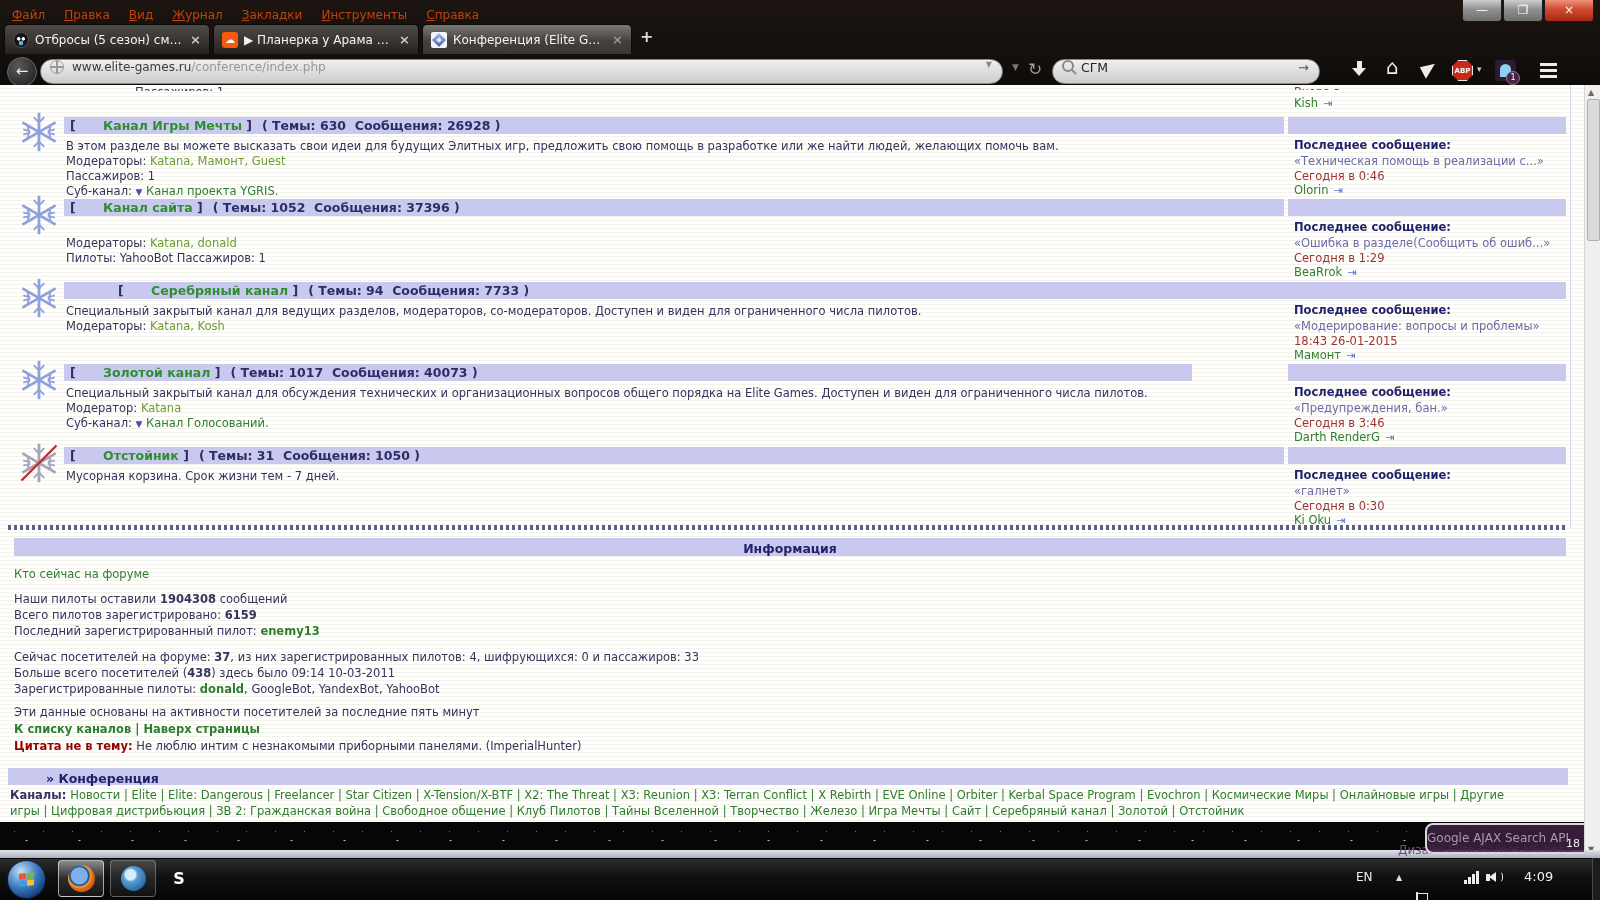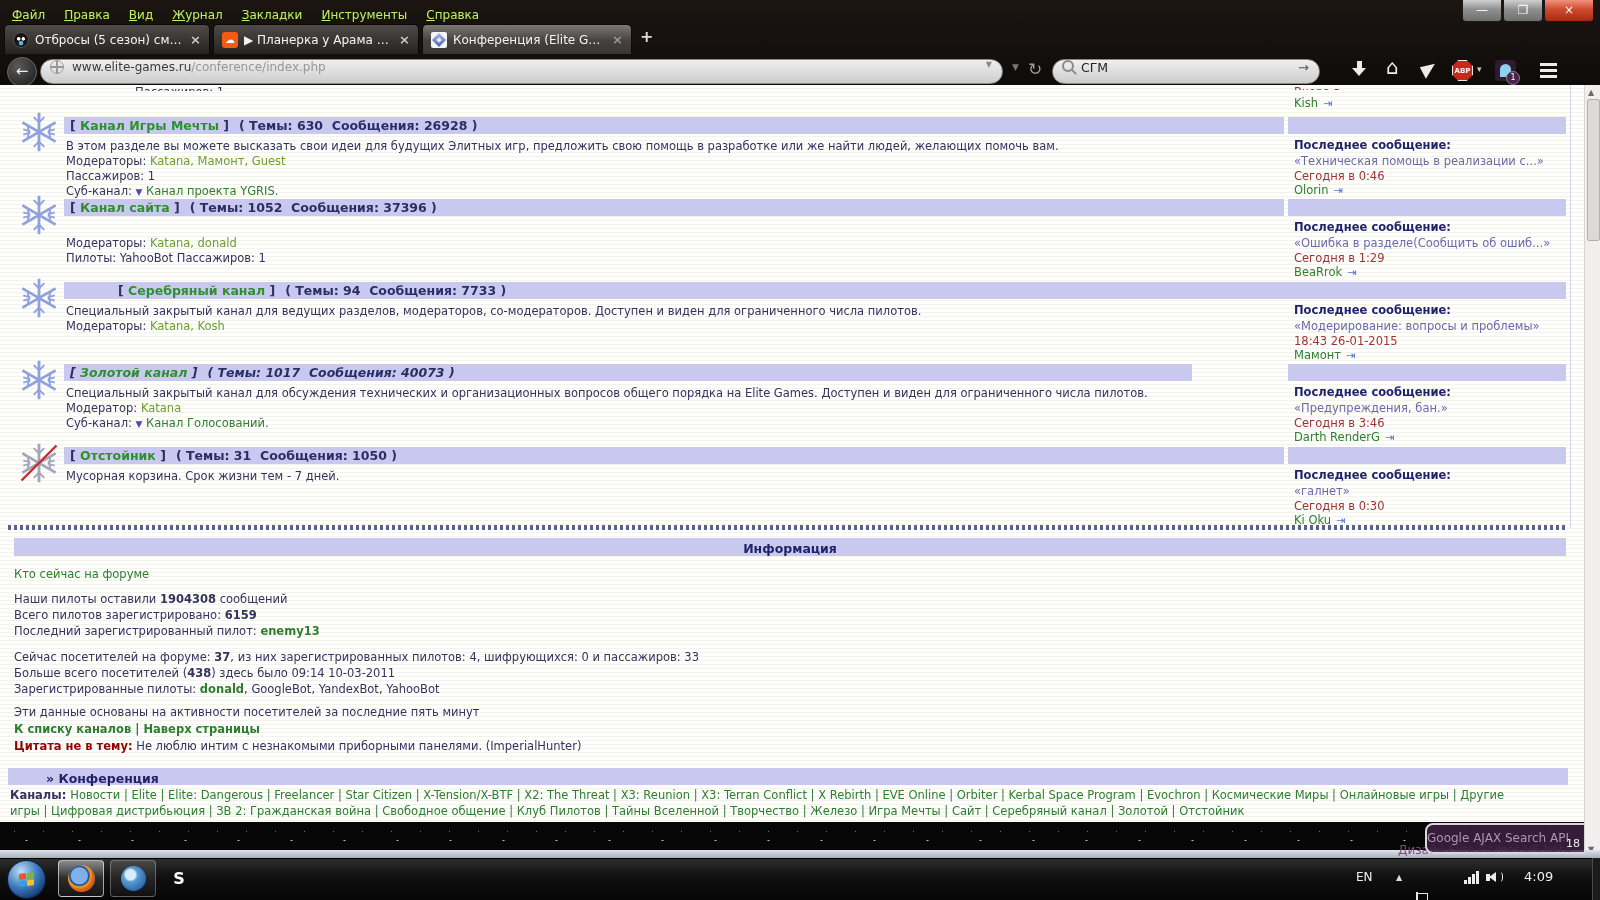--- a/index.html
+++ b/index.html
@@ -2,21 +2,21 @@
 <html><head>
 <meta charset="utf-8">
 <style>
   html,body{margin:0;padding:0;background:#000;}
   #screen{position:relative;width:1600px;height:900px;overflow:hidden;
     font-family:"DejaVu Sans","Liberation Sans",sans-serif;background:#0d0a08;}
   .abs{position:absolute;}
   
   #chrome{left:0;top:0;width:1600px;height:85px;
     background:linear-gradient(#1c1512,#14100d 60%,#0e0b09);}
-  .menu-item{display:inline-block;color:#bef264;font-size:12px;margin-right:19px;cursor:default;}
+  .menu-item{display:inline-block;color:#c2410c;font-size:12px;margin-right:19px;cursor:default;}
   .menu-item::first-letter{text-decoration:underline;}
   #winctl{right:6px;top:0;display:flex;}
   .wbtn{width:38px;height:21px;border:1px solid #1a1a1a;border-top:none;
     border-radius:0 0 4px 4px;background:linear-gradient(#cfcfcf,#8f8f8f 45%,#6f6f6f);
     color:#fff;text-align:center;font-size:12px;line-height:20px;margin-left:1px;}
   .wbtn.close{width:48px;background:linear-gradient(#f0917c,#cf4a2e 45%,#a82a14);}
   
   .tab{position:absolute;top:24px;height:30px;border-radius:5px 5px 0 0;
     background:linear-gradient(#4e4a47,#262220);border:1px solid #0a0a0a;border-bottom:none;
     display:flex;align-items:center;padding:0 8px;box-sizing:border-box;}
@@ -39,21 +39,21 @@
   .mag::after{content:"";position:absolute;width:6px;height:2px;background:#888;
     left:7px;top:9px;transform:rotate(45deg);}
   .navic{color:#ededed;}
   
   #page{left:0;top:85px;width:1584px;height:773px;overflow:hidden;
     background:repeating-linear-gradient(to bottom,#ffffff 0 3px,#f3f3ec 3px 4px);}
   .ln{position:absolute;font-size:11.5px;color:#33335c;white-space:nowrap;}
   .bar{position:absolute;height:17px;background:#c9c9ef;}
   .chead{font-size:12.5px;font-weight:bold;line-height:17px;padding-left:6px;color:#2d2d66;}
   .br{color:#2d2d66;white-space:pre;}
-  .ctitle{color:#2f8f2f;}
+  .ctitle{color:#2f8f2f;margin-left:23px;}
   .cstats{color:#2d2d66;white-space:pre;margin-left:10px;}
   .grn{color:#6b9e2e;}
   .lnk{color:#2f7d2f;}
   .red{color:#9c3333;}
   .blu{color:#6a6aa8;}
   .lpl{font-weight:bold;color:#22226b;font-size:11.5px;}
   .goto{color:#5577cc;font-size:11px;margin-left:5px;}
   .subtri{color:#5544bb;font-size:9px;}
   .bold{font-weight:bold;}
   .dots{position:absolute;height:5px;
@@ -252,21 +252,21 @@
     <div class="ln blu" style="left:1294px;top:234px;">«Модерирование: вопросы и проблемы»</div>
     <div class="ln red" style="left:1294px;top:249px;">18:43 26-01-2015</div>
     <div class="ln" style="left:1294px;top:263px;"><span class="lnk">Мамонт</span><span class="goto">⇥</span></div>
 
     <svg class="abs" style="left:18px;top:274px;" width="42" height="42" viewBox="0 0 24 24">
       <g stroke="#8fa0dc" stroke-width="1.6" fill="none">
         <path d="M12 1v22M2.5 6.5l19 11M21.5 6.5l-19 11"></path>
         <path d="M9 3.5l3 3 3-3M9 20.5l3-3 3 3M3 10.5l3.5 1-1 3.6M21 10.5l-3.5 1 1 3.6M3 13.5l3.5-1-1-3.6M21 13.5l-3.5-1 1-3.6" stroke-width="1.1"></path>
       </g>
       </svg>
-    <div class="bar" style="left:64px;top:279px;width:1128px;font-style:italic;">
+    <div class="bar" style="left:64px;top:279px;width:1128px;">
       <div class="chead"><span class="br">[ </span><span class="ctitle">Золотой канал</span><span class="br"> ]</span><span class="cstats">( Темы: 1017  Сообщения: 40073 )</span></div>
     </div>
     <div class="bar" style="left:1288px;top:279px;width:278px;"></div>
     <div class="ln" style="left:66px;top:301px;">Специальный закрытый канал для обсуждения технических и организационных вопросов общего порядка на Elite Games. Доступен и виден для ограниченного числа пилотов.</div>
     <div class="ln" style="left:66px;top:316px;"><span>Модератор: </span><span class="grn">Katana</span></div>
     <div class="ln" style="left:66px;top:331px;"><span>Суб-канал: </span><span class="subtri">▼</span> <span class="lnk">Канал Голосований.</span></div>
     <div class="ln lpl" style="left:1294px;top:300px;">Последнее сообщение:</div>
     <div class="ln blu" style="left:1294px;top:316px;">«Предупреждения, бан.»</div>
     <div class="ln red" style="left:1294px;top:331px;">Сегодня в 3:46</div>
     <div class="ln" style="left:1294px;top:345px;"><span class="lnk">Darth RenderG</span><span class="goto">⇥</span></div>

